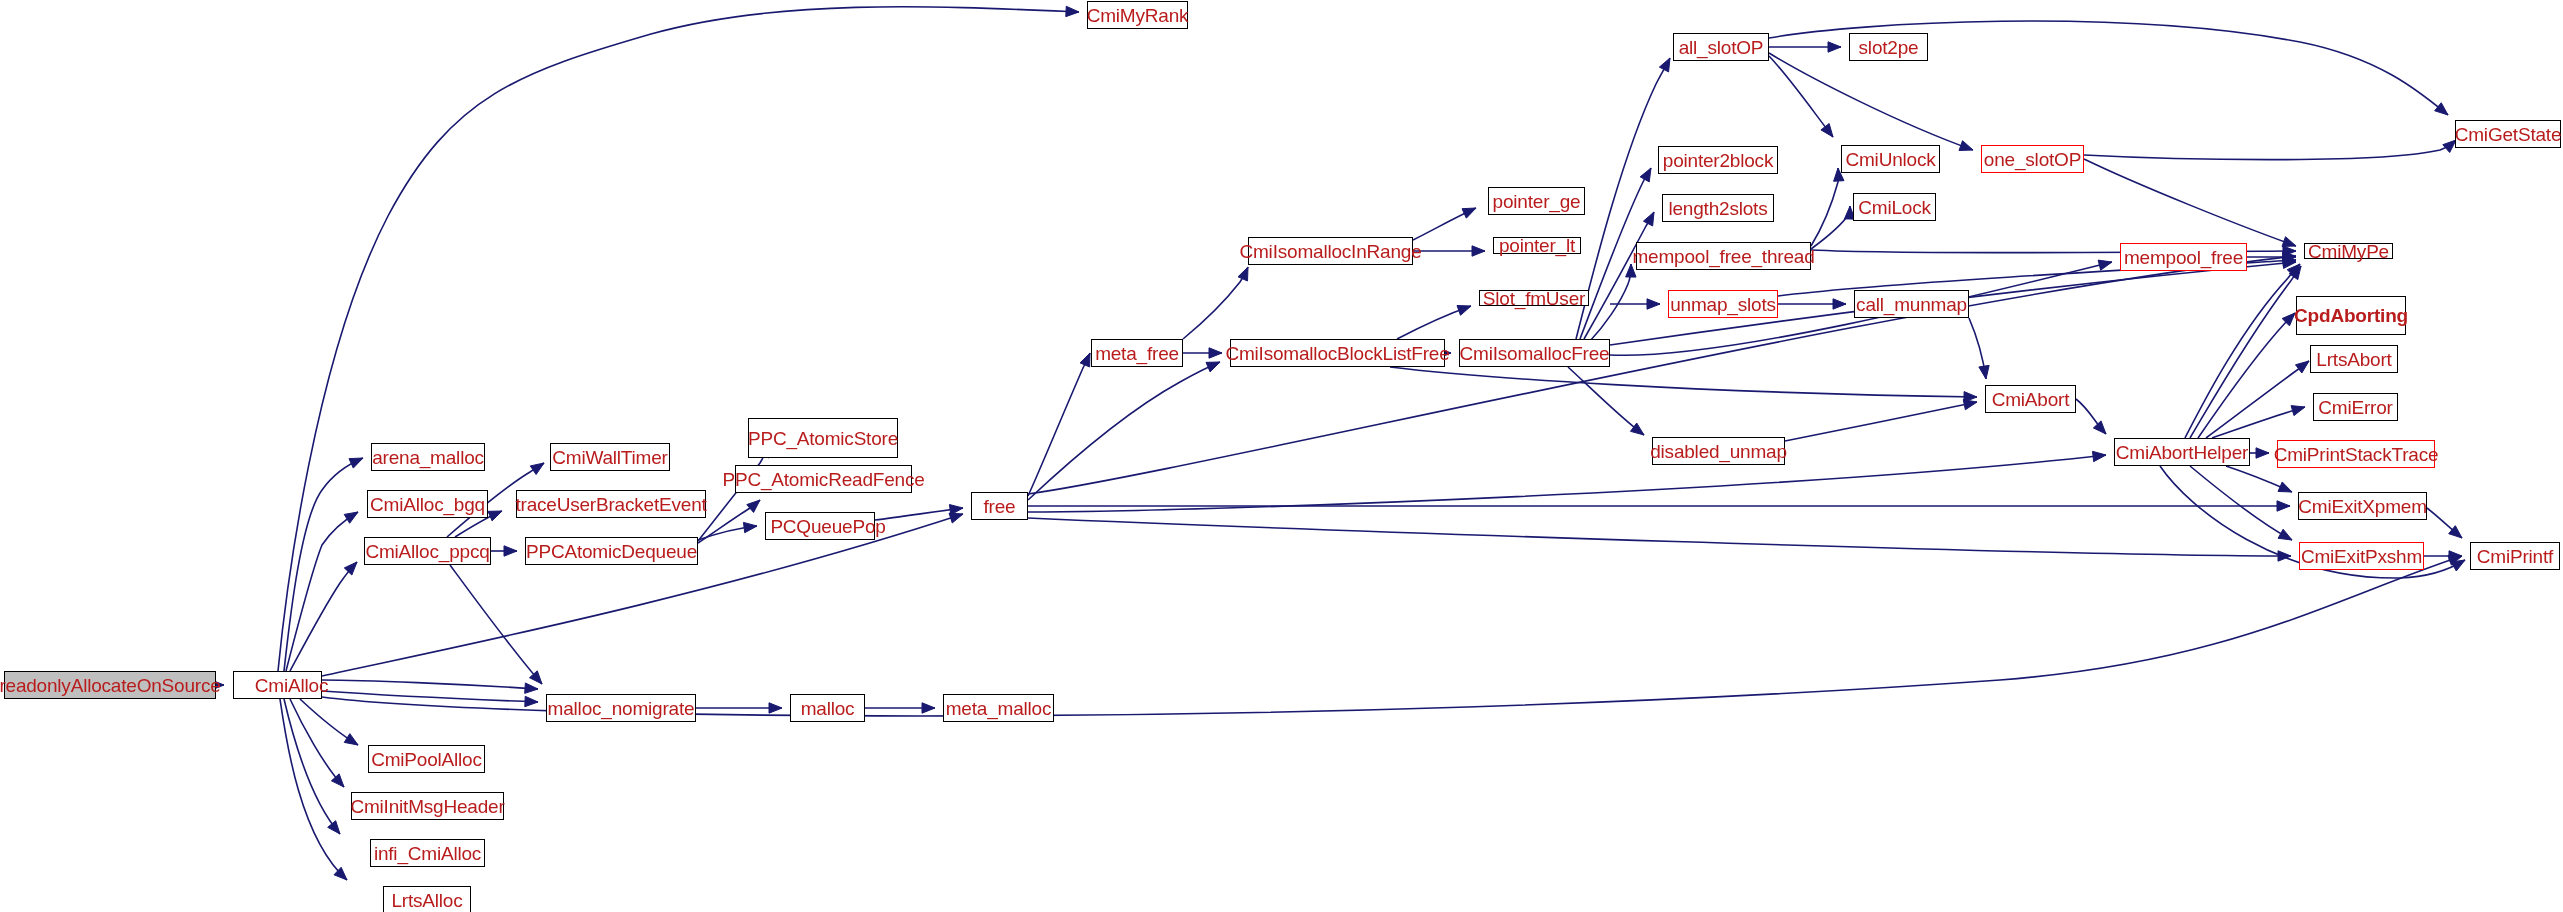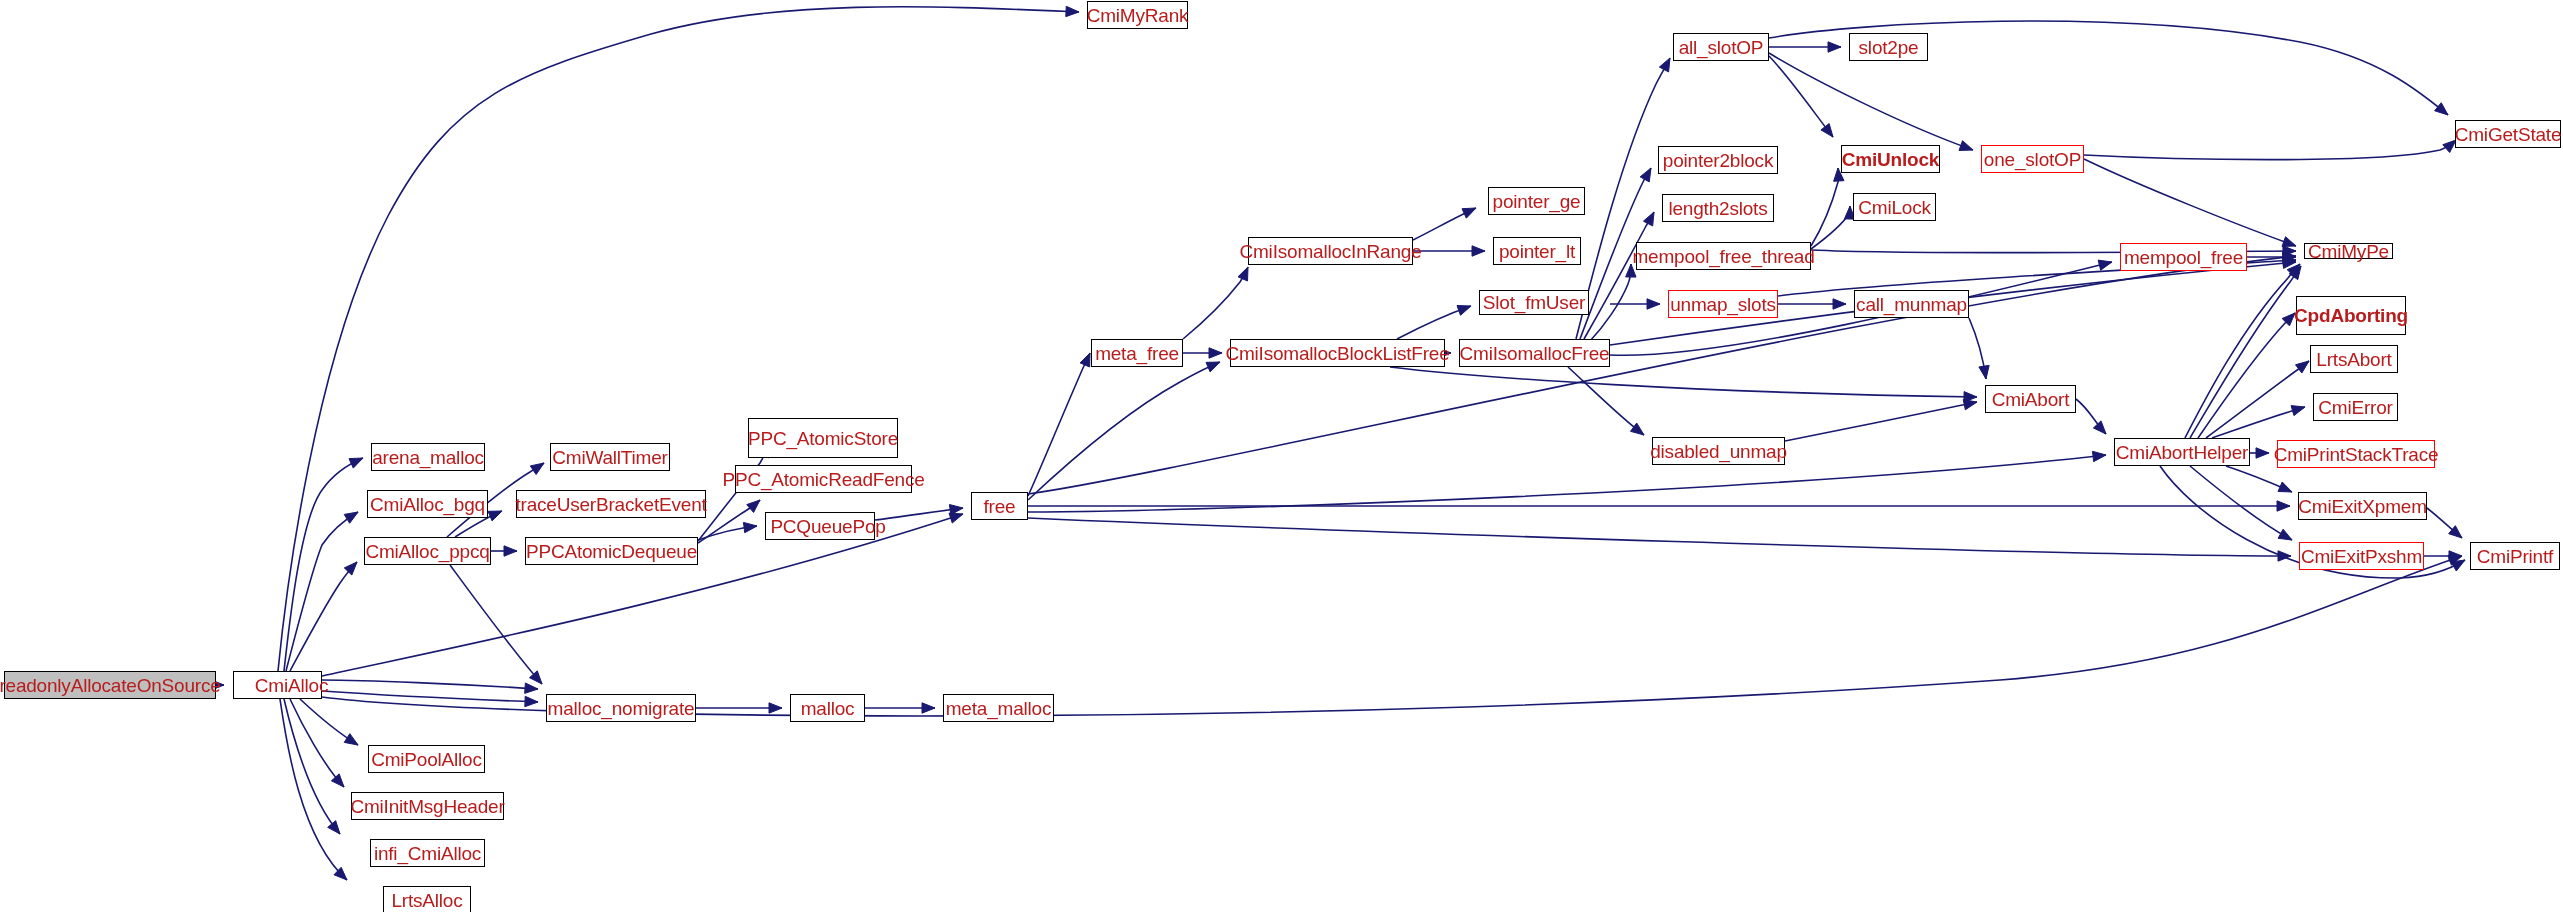--- a/index.html
+++ b/index.html
@@ -220,32 +220,32 @@
       <div class="gnode" style="left: 735px; top: 465px; width: 177px; height: 28px;">PPC_AtomicReadFence</div>
       <div class="gnode" style="left: 765px; top: 512px; width: 110px; height: 28px; padding-left: 16px;">PCQueuePop</div>
       <div class="gnode" style="left: 790px; top: 694px; width: 75px; height: 28px;">malloc</div>
       <div class="gnode" style="left: 971px; top: 492px; width: 57px; height: 28px;">free</div>
       <div class="gnode" style="left: 943px; top: 694px; width: 111px; height: 28px;">meta_malloc</div>
       <div class="gnode" style="left: 1091px; top: 339px; width: 92px; height: 28px;">meta_free</div>
       <div class="gnode" style="left: 1087px; top: 1px; width: 101px; height: 28px;">CmiMyRank</div>
       <div class="gnode" style="left: 1248px; top: 237px; width: 165px; height: 28px;">CmiIsomallocInRange</div>
       <div class="gnode" style="left: 1230px; top: 339px; width: 215px; height: 28px;">CmiIsomallocBlockListFree</div>
       <div class="gnode" style="left: 1488px; top: 187px; width: 97px; height: 28px;">pointer_ge</div>
-      <div class="gnode" style="left: 1493px; top: 237px; width: 88px; height: 28px;">pointer_lt</div>
-      <div class="gnode" style="left: 1479px; top: 290px; width: 110px; height: 25px;">Slot_fmUser</div>
+      <div class="gnode" style="left: 1493px; top: 237px; width: 88px; height: 17px;">pointer_lt</div>
+      <div class="gnode" style="left: 1479px; top: 290px; width: 110px; height: 16px;">Slot_fmUser</div>
       <div class="gnode" style="left: 1459px; top: 339px; width: 151px; height: 28px;">CmiIsomallocFree</div>
       <div class="gnode" style="left: 1652px; top: 437px; width: 133px; height: 28px;">disabled_unmap</div>
       <div class="gnode" style="left: 1658px; top: 146px; width: 120px; height: 28px;">pointer2block</div>
       <div class="gnode" style="left: 1662px; top: 194px; width: 112px; height: 28px;">length2slots</div>
       <div class="gnode" style="left: 1636px; top: 242px; width: 175px; height: 28px;">mempool_free_thread</div>
       <div class="gnode red" style="left: 1668px; top: 290px; width: 110px; height: 28px;">unmap_slots</div>
       <div class="gnode" style="left: 1673px; top: 33px; width: 96px; height: 28px;">all_slotOP</div>
       <div class="gnode" style="left: 1849px; top: 33px; width: 79px; height: 28px;">slot2pe</div>
       <div class="gnode" style="left: 1854px; top: 290px; width: 115px; height: 28px;">call_munmap</div>
-      <div class="gnode" style="left: 1841px; top: 145px; width: 99px; height: 28px; font-weight: bold;">CmiUnlock</div>
+      <div class="gnode" style="left: 1841px; top: 145px; width: 99px; height: 28px;">CmiUnlock</div>
       <div class="gnode" style="left: 1853px; top: 193px; width: 83px; height: 28px;">CmiLock</div>
       <div class="gnode red" style="left: 1981px; top: 145px; width: 103px; height: 28px;">one_slotOP</div>
       <div class="gnode" style="left: 1985px; top: 385px; width: 91px; height: 28px;">CmiAbort</div>
       <div class="gnode red" style="left: 2120px; top: 243px; width: 127px; height: 28px;">mempool_free</div>
       <div class="gnode" style="left: 2114px; top: 438px; width: 136px; height: 28px;">CmiAbortHelper</div>
       <div class="gnode" style="left: 2304px; top: 243px; width: 89px; height: 16px;">CmiMyPe</div>
       <div class="gnode" style="left: 2296px; top: 296px; width: 110px; height: 39px; font-weight: bold;">CpdAborting</div>
       <div class="gnode" style="left: 2310px; top: 345px; width: 88px; height: 28px;">LrtsAbort</div>
       <div class="gnode" style="left: 2313px; top: 393px; width: 85px; height: 28px;">CmiError</div>
       <div class="gnode red" style="left: 2277px; top: 440px; width: 158px; height: 28px;">CmiPrintStackTrace</div>

